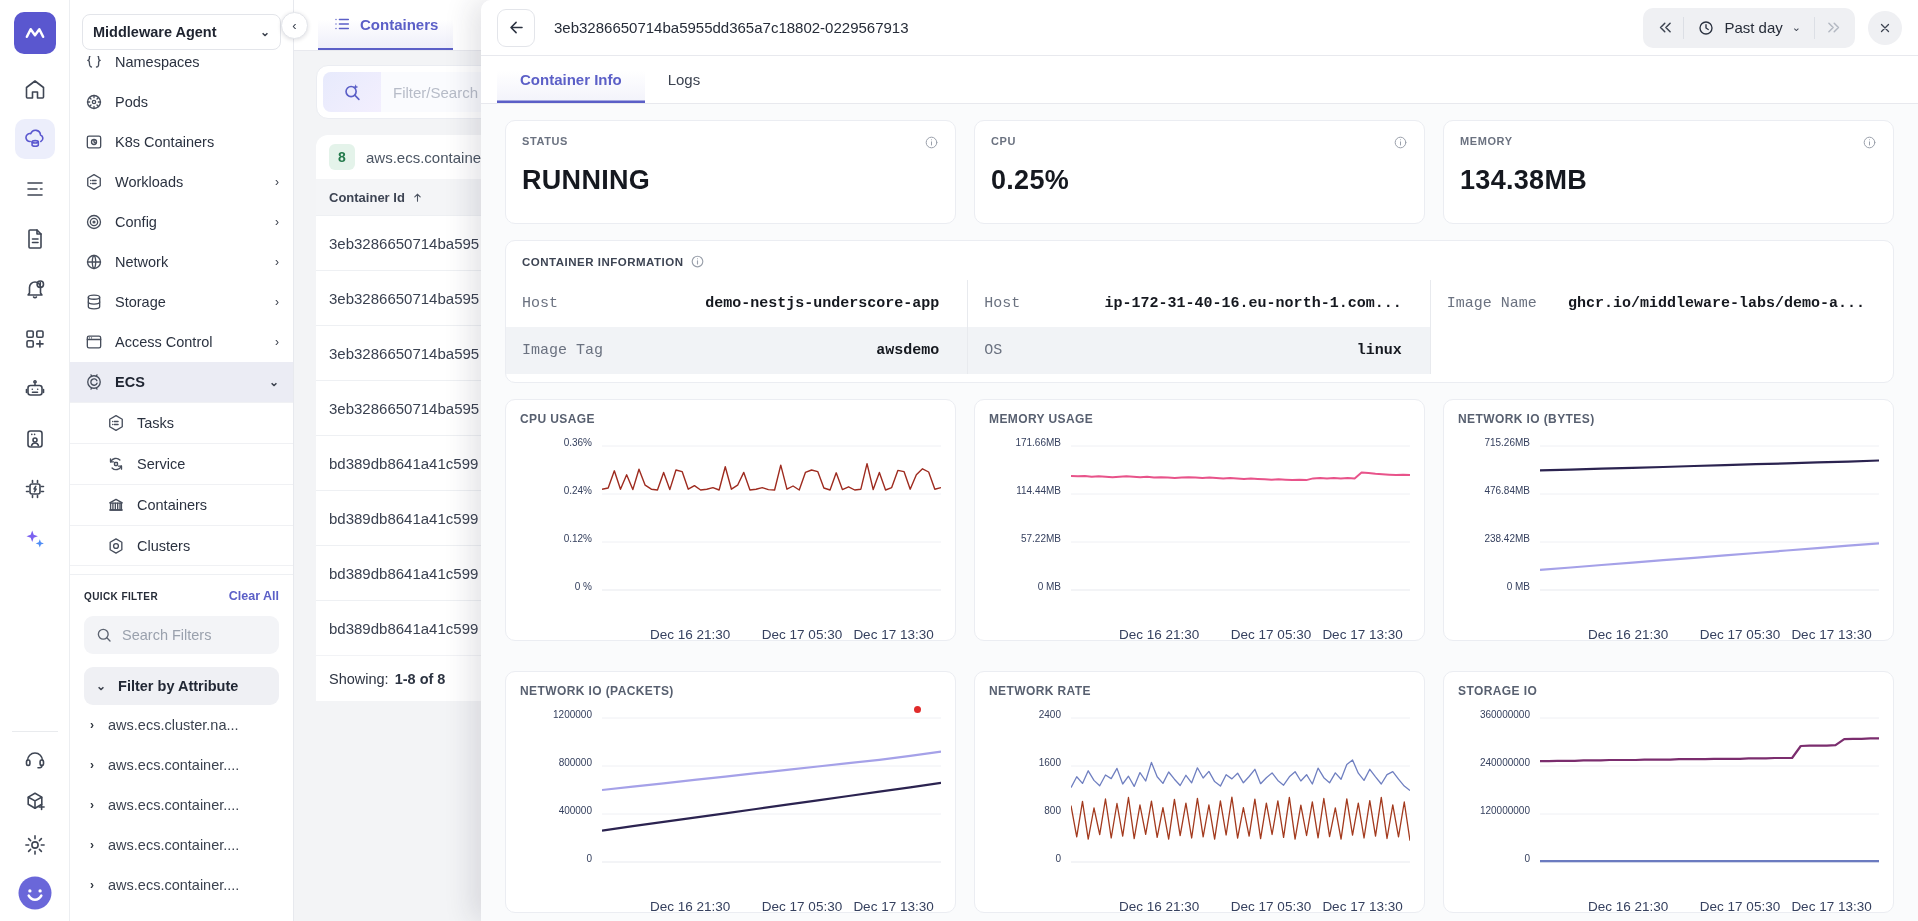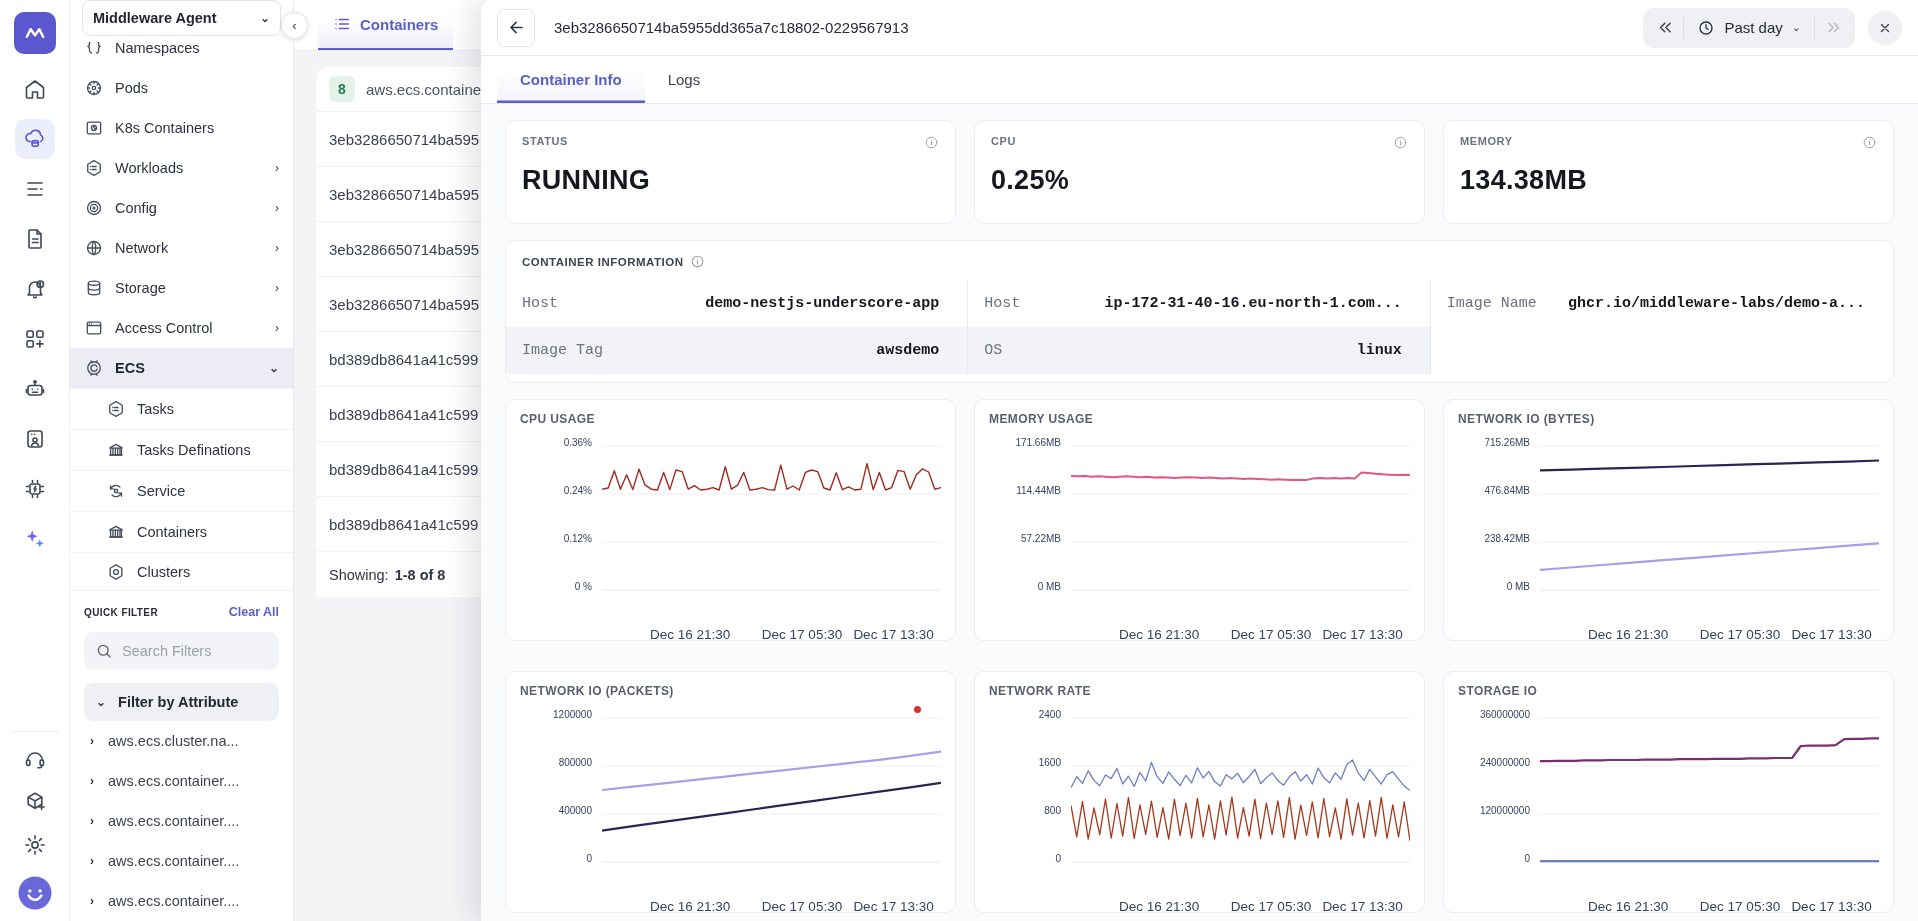--- a/index.html
+++ b/index.html
@@ -14,21 +14,21 @@
   .logo{width:42px;height:42px;border-radius:10px;background:#5a57cf;display:flex;align-items:center;justify-content:center;margin-bottom:22px;}
   .rail-icons{display:flex;flex-direction:column;gap:24px;align-items:center;}
   .rail-ico{width:26px;height:26px;color:#3f4654;display:flex;align-items:center;justify-content:center;}
   .rail-ico svg{width:24px;height:24px}
   .rail-ico.active{width:40px;height:40px;background:#eceefb;border-radius:10px;color:#5a57cf;margin:-7px 0;}
   .rail-bottom{margin-top:auto;display:flex;flex-direction:column;gap:17px;align-items:center;border-top:1px solid #e9ebee;padding-top:14px;width:46px;}
   .avatar{width:36px;height:36px;border-radius:50%;overflow:hidden;}
 
   
   .sidebar{position:absolute;left:70px;top:0;bottom:0;width:224px;background:#fff;border-right:1px solid #e7e9ee;z-index:3;display:flex;flex-direction:column;}
-  .workspace{margin:0 12px 6px;height:36px;border:1px solid #e3e5ea;border-radius:8px;display:flex;align-items:center;justify-content:space-between;
+  .workspace{margin:14px 12px 6px;height:36px;border:1px solid #e3e5ea;border-radius:8px;display:flex;align-items:center;justify-content:space-between;
              padding:4px 10px;font-size:14.5px;font-weight:bold;color:#1f2430;background:#fff;}
   .nav{overflow:hidden;}
   .nav-item{height:40px;display:flex;align-items:center;gap:11px;padding:0 14px;font-size:14.5px;color:#2b3240;}
   .nav-item .nico{width:20px;height:20px;color:#474e5c;flex:none}
   .nav-item .nico svg{width:20px;height:20px}
   .nav-item.cut{margin-top:-14px;}
   .nav-item.active{background:#ebecf4;font-weight:bold;color:#1d2330;}
   .nav-item.child{padding-left:36px;border-top:1px solid #f0f1f4;height:41px;}
   .nav-item.child:last-child{border-bottom:1px solid #f0f1f4;}
   .nav-chev{margin-left:auto;color:#3a404c;font-size:12px;}
@@ -332,30 +332,20 @@
             <svg viewBox="0 0 24 24" fill="none" stroke="currentColor" stroke-width="1.6" stroke-linecap="round" stroke-linejoin="round">
               <path d="M12 3.2 19.5 7.5v9L12 20.8 4.5 16.5v-9z"></path>
               <path d="M10 10.2h4.5M10 13.8h4.5M8 10.2h.01M8 13.8h.01"></path>
             </svg>
           </span>
           <span>Tasks</span>
         </div>
         <div class="nav-item child">
           <span class="nico">
             <svg viewBox="0 0 24 24" fill="none" stroke="currentColor" stroke-width="1.6" stroke-linecap="round" stroke-linejoin="round">
-              <path d="M4.5 9.5 12 5.2l7.5 4.3"></path>
-              <path d="M5.5 9.8h13v8.2h-13z"></path>
-              <path d="M8.3 9.8V18M11.2 9.8V18M14 9.8V18M16.8 9.8V18M4.5 18h15"></path>
-            </svg>
-          </span>
-          <span>Tasks Definations</span>
-        </div>
-        <div class="nav-item child">
-          <span class="nico">
-            <svg viewBox="0 0 24 24" fill="none" stroke="currentColor" stroke-width="1.6" stroke-linecap="round" stroke-linejoin="round">
               <path d="M16.7 7.3A6.6 6.6 0 0 0 5.7 9.7M7.3 16.7a6.6 6.6 0 0 0 11-2.4"></path>
               <path d="M5.4 5.8v3.6h3.6M18.6 18.2v-3.6H15"></path>
               <rect x="10.2" y="10.2" width="3.6" height="3.6" rx="0.8"></rect>
             </svg>
           </span>
           <span>Service</span>
         </div>
         <div class="nav-item child">
           <span class="nico">
             <svg viewBox="0 0 24 24" fill="none" stroke="currentColor" stroke-width="1.6" stroke-linecap="round" stroke-linejoin="round">
@@ -428,24 +418,42 @@
         <span>Containers</span>
       </div>
       <div class="mid-kebab">
         <svg viewBox="0 0 24 24" width="16" height="16" fill="currentColor">
             <circle cx="12" cy="5" r="1.6"></circle>
             <circle cx="12" cy="12" r="1.6"></circle>
             <circle cx="12" cy="19" r="1.6"></circle>
           </svg>
       </div>
     </div>
+    <div class="mid-search">
+      <div class="mid-search-inner">
+        <div class="ai-chip">
+          <svg viewBox="0 0 24 24" fill="none" stroke="currentColor" stroke-width="1.8" stroke-linecap="round">
+              <circle cx="11" cy="11.5" r="5.5"></circle>
+              <path d="M15 15.5 19.5 20"></path>
+              <path fill="currentColor" stroke="none" d="M16 3.5l.8 2.2 2.2.8-2.2.8-.8 2.2-.8-2.2-2.2-.8 2.2-.8z"></path>
+            </svg>
+        </div>
+        <span class="mid-ph">Filter/Search</span>
+      </div>
+    </div>
     <div class="mid-card">
       <div class="badge-row">
         <span class="badge">8</span>
         <span class="badge-label">aws.ecs.containe</span>
+      </div>
+      <div class="thead">
+        <span>Container Id</span>
+        <svg viewBox="0 0 24 24" width="13" height="13" fill="none" stroke="#4b5260" stroke-width="2" stroke-linecap="round">
+            <path d="M12 19V6M7 11l5-5 5 5"></path>
+          </svg>
       </div>
       <div id="tableRows">
           <div class="trow">3eb3286650714ba595</div>
           <div class="trow">3eb3286650714ba595</div>
           <div class="trow">3eb3286650714ba595</div>
           <div class="trow">3eb3286650714ba595</div>
           <div class="trow">bd389db8641a41c599</div>
           <div class="trow">bd389db8641a41c599</div>
           <div class="trow">bd389db8641a41c599</div>
           <div class="trow">bd389db8641a41c599</div>

